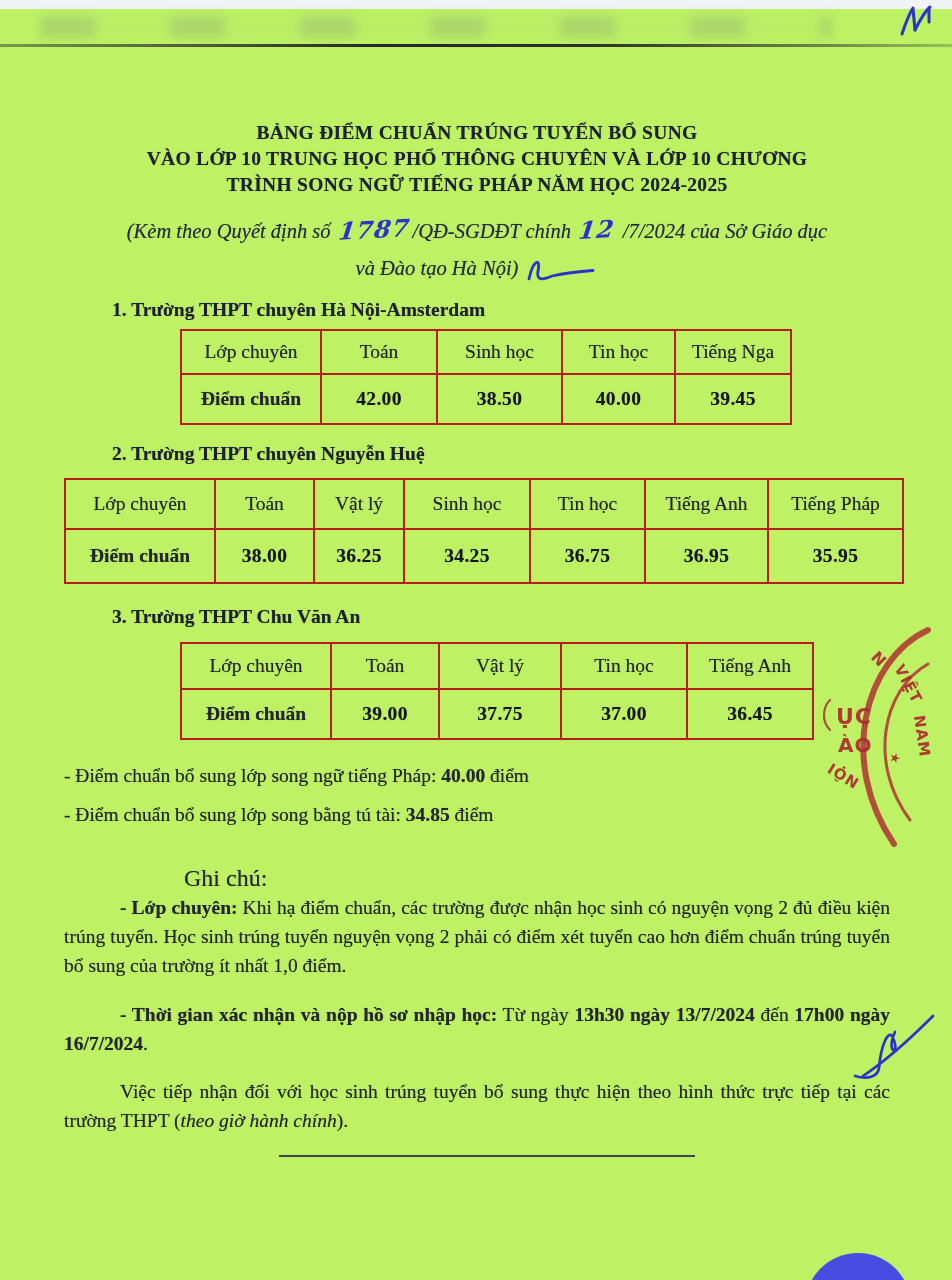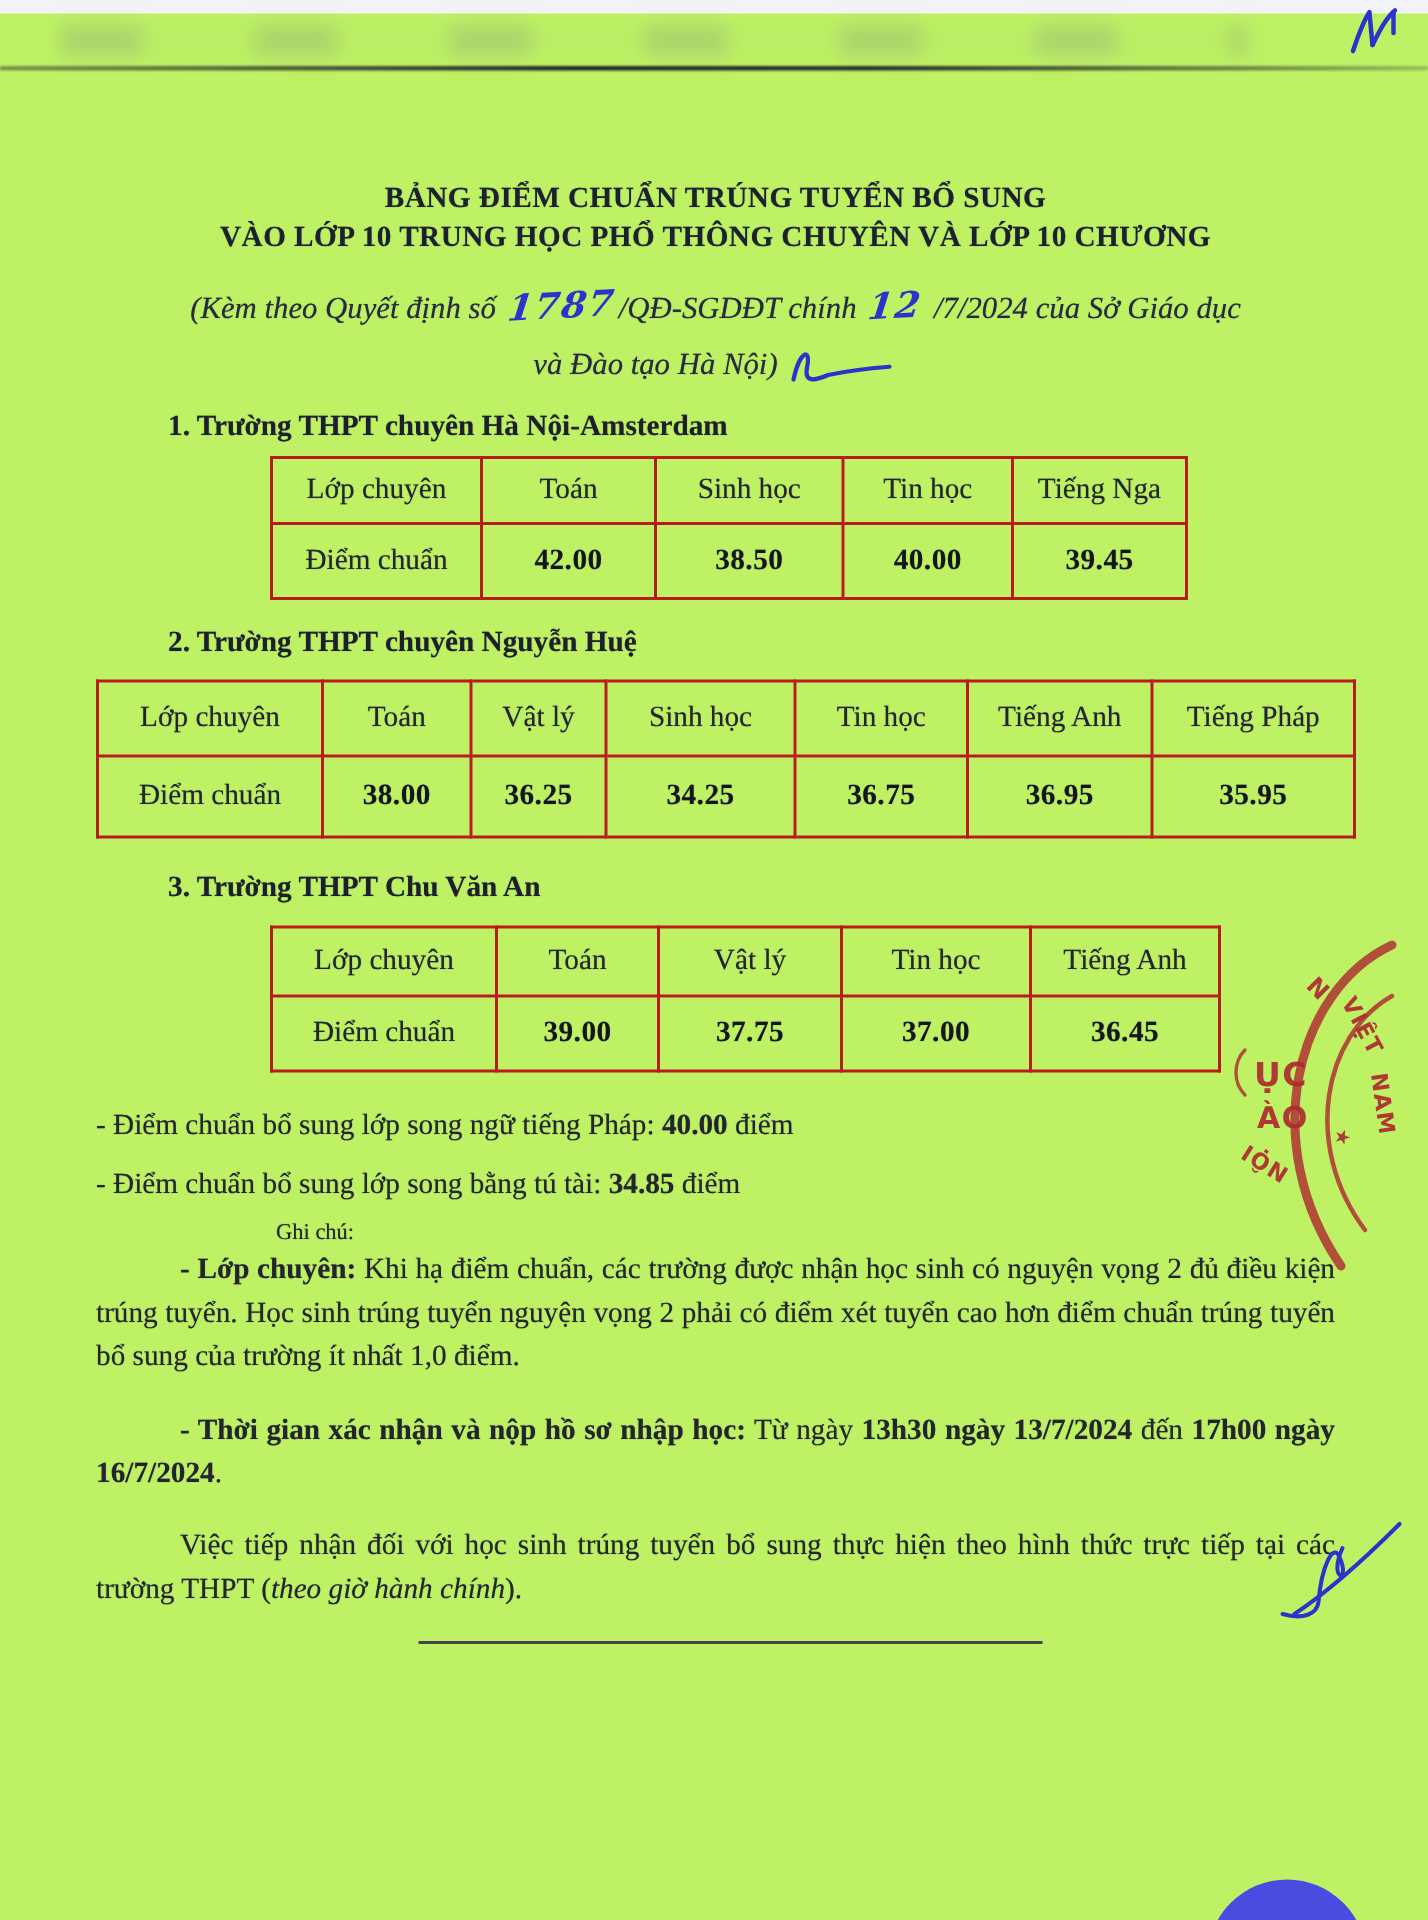--- a/index.html
+++ b/index.html
@@ -32,32 +32,32 @@
   .ink{ color:#2c33cb; font-weight:bold; font-size:24px; display:inline-block;
         transform:skewX(-10deg) rotate(-3deg); text-shadow:none; letter-spacing:1px;
         font-family:"DejaVu Serif",serif; padding:0 3px;}
   .sig-inline{ vertical-align:-12px; margin-left:6px;}
   .sec{ font-weight:bold; font-size:19.5px; color:#1d1f2c; margin-left:48px;}
   .sec.s1{margin-top:12px;} .sec.s2{margin-top:18px;} .sec.s3{margin-top:22px;}
   table{ border-collapse:collapse; table-layout:fixed;}
   table, th, td{ border:2px solid #b91c1c;}
   th{ font-weight:normal; font-size:19.5px; text-align:center; color:#23242e;}
   td{ font-size:19.5px; text-align:center;}
-  td.lbl{ font-weight:normal;}
+  td.lbl{ font-weight:bold;}
   td.val{ font-weight:bold; color:#14151d; letter-spacing:.3px;margin-top:24px;}
   .t1{ margin:8px 0 0 116px; width:610px;}
   .t1 th{height:40px;} .t1 td{height:46px;}
   .t2{ margin:13px 0 0 0; width:838px;}
   .t2 th{height:46px;} .t2 td{height:50px;}
   .t3{ margin:14px 0 0 116px; width:632px;}
   .t3 th{height:42px;} .t3 td{height:46px;}
   .dash{ font-size:19.5px; line-height:28px;}
   .dash.d1{margin-top:22px;} .dash.d2{margin-top:11px;}
   .bold{font-weight:bold;} .ital{font-style:italic;}
-  .ghichu{ margin-top:10px; margin-left:120px; font-size:15px;font-family:Liberation Serif, serif;}
+  .ghichu{ margin-top:36px; margin-left:120px; font-size:24px;font-family:Liberation Serif, serif;}
   .para{ text-align:justify; font-size:19.5px; line-height:29px; text-indent:56px;}
   .para.p1{ margin-top:1px;}
   .para.p2{ margin-top:5px;}
   .para.p3{ margin-top:12px;}
   .divider{ margin:16px 0 0 215px; width:416px; height:0;
             border-top:2.5px solid #43444c;}
   .stamp{ position:absolute; left:812px; top:612px; width:140px; height:240px;}
   .pen-topright{ position:absolute; left:896px; top:4px;}
   .pen-bottom{ position:absolute; left:835px; top:1010px;}
   .fab{
@@ -81,20 +81,21 @@
       <path d="M19 26 C 24 16, 28 8, 34 3"></path>
       <path d="M33 4 L33 18"></path>
     </g>
   </svg>
 
   <div class="doc">
 
     <div class="title">
       <div>BẢNG ĐIỂM CHUẨN TRÚNG TUYỂN BỔ SUNG</div>
       <div>VÀO LỚP 10 TRUNG HỌC PHỔ THÔNG CHUYÊN VÀ LỚP 10 CHƯƠNG</div>
+      <div>TRÌNH SONG NGỮ TIẾNG PHÁP NĂM HỌC 2024-2025</div>
     </div>
 
     <div class="subtitle">
       <div><span>(Kèm theo Quyết định số </span><span class="ink">1787</span><span>/QĐ-SGDĐT chính </span><span class="ink">12</span><span> /7/2024 của Sở Giáo dục</span></div>
       <div><span>và Đào tạo Hà Nội)</span><svg class="sig-inline" width="74" height="34" viewBox="0 0 74 34">
             <path d="M5 26 C 9 7, 17 4, 14 18 C 12 28, 19 27, 28 23 C 42 20, 56 18.5, 69 17.5" fill="none" stroke="#2c33cb" stroke-width="2.8" stroke-linecap="round"></path>
           </svg></div>
     </div>
 
     <div class="sec s1">1. Trường THPT chuyên Hà Nội-Amsterdam</div>

